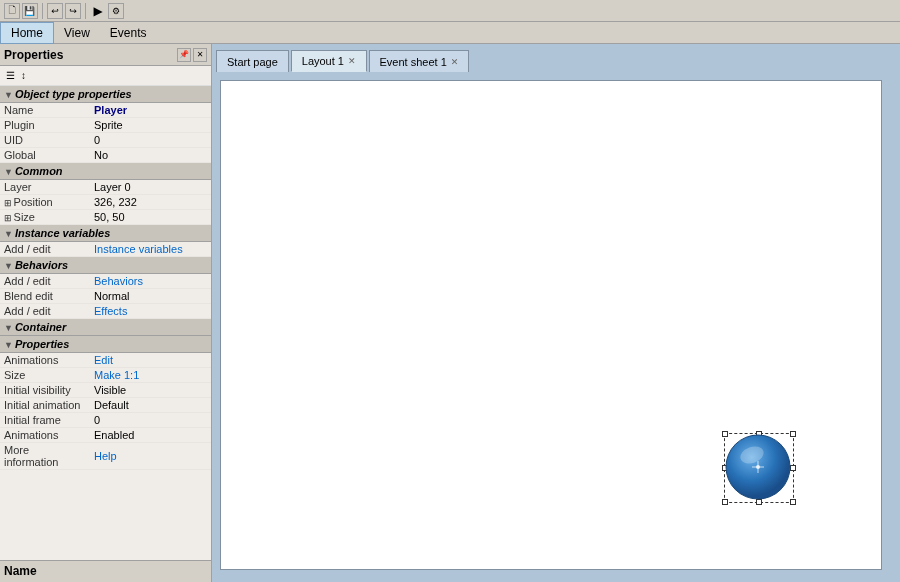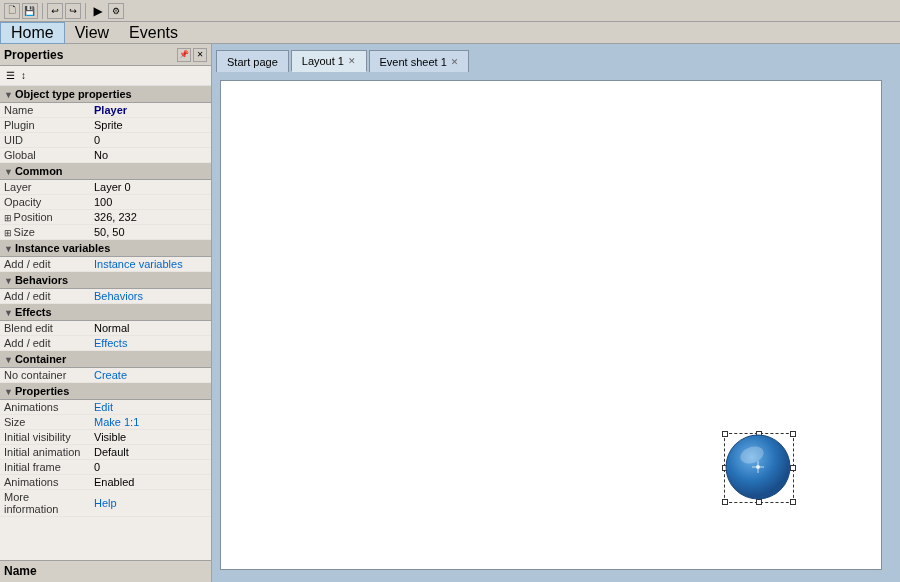--- a/index.html
+++ b/index.html
@@ -22,21 +22,21 @@
     .menu-bar {
       height: 22px;
       background: #d4d0c8;
       display: flex;
       align-items: center;
       border-bottom: 1px solid #a0a0a0;
     }
     .menu-item {
       padding: 2px 10px;
       cursor: pointer;
-      font-size: 16px;
+      font-size: 12px;
       height: 22px;
       display: flex;
       align-items: center;
     }
     .menu-item.active { background: #c8dff0; border: 1px solid #7a9fc0; }
 
     
     .main-area {
       display: flex;
       height: calc(582px - 44px);
@@ -69,20 +69,21 @@
     .sort-icons { display: flex; align-items: center; gap: 2px; padding: 2px 4px; height: 20px; background: #f0ede8; border-bottom: 1px solid #ddd; }
     .sort-icon { font-size: 10px; cursor: pointer; padding: 1px 2px; }
 
     .prop-table { width: 100%; border-collapse: collapse; font-size: 11px; }
     .prop-section-header {
       background: #c8c4bc;
       font-weight: bold;
       font-size: 11px;
       padding: 1px 4px;
       border-bottom: 1px solid #a0a0a0;
+      font-style: italic;
     }
     .prop-section-header td { padding: 2px 4px; }
     .prop-row td { padding: 1px 4px; border-bottom: 1px solid #e8e4e0; vertical-align: middle; }
     .prop-row td:first-child { width: 90px; color: #333; }
     .prop-row td:last-child { color: #000; }
     .prop-link { color: #0066cc; text-decoration: none; cursor: pointer; }
     .prop-name-value { color: #000080; font-weight: bold; text-align: center; }
     .expand-icon { font-size: 9px; margin-right: 2px; color: #555; }
 
     .properties-scroll {
@@ -249,24 +250,20 @@
         </tr>
 
         <tr class="prop-section-header">
           <td colspan="2"><span class="expand-icon">▼</span><span>Common</span></td>
         </tr>
         <tr class="prop-row">
           <td>Layer</td>
           <td>Layer 0</td>
         </tr>
         <tr class="prop-row">
-          <td>Opacity</td>
-          <td>100</td>
-        </tr>
-        <tr class="prop-row">
           <td><span style="font-size:9px; margin-right:2px;">⊞</span>Position</td>
           <td>326, 232</td>
         </tr>
         <tr class="prop-row">
           <td><span style="font-size:9px; margin-right:2px;">⊞</span>Size</td>
           <td>50, 50</td>
         </tr>
 
         <tr class="prop-section-header">
           <td colspan="2"><span class="expand-icon">▼</span><span>Instance variables</span></td>
@@ -277,38 +274,31 @@
         </tr>
 
         <tr class="prop-section-header">
           <td colspan="2"><span class="expand-icon">▼</span><span>Behaviors</span></td>
         </tr>
         <tr class="prop-row">
           <td>Add / edit</td>
           <td><a class="prop-link">Behaviors</a></td>
         </tr>
 
-        <tr class="prop-section-header">
-          <td colspan="2"><span class="expand-icon">▼</span><span>Effects</span></td>
-        </tr>
         <tr class="prop-row">
           <td>Blend edit</td>
           <td>Normal</td>
         </tr>
         <tr class="prop-row">
           <td>Add / edit</td>
           <td><a class="prop-link">Effects</a></td>
         </tr>
 
         <tr class="prop-section-header">
           <td colspan="2"><span class="expand-icon">▼</span><span>Container</span></td>
-        </tr>
-        <tr class="prop-row">
-          <td>No container</td>
-          <td><a class="prop-link">Create</a></td>
         </tr>
 
         <tr class="prop-section-header">
           <td colspan="2"><span class="expand-icon">▼</span><span>Properties</span></td>
         </tr>
         <tr class="prop-row">
           <td>Animations</td>
           <td><a class="prop-link">Edit</a></td>
         </tr>
         <tr class="prop-row">

